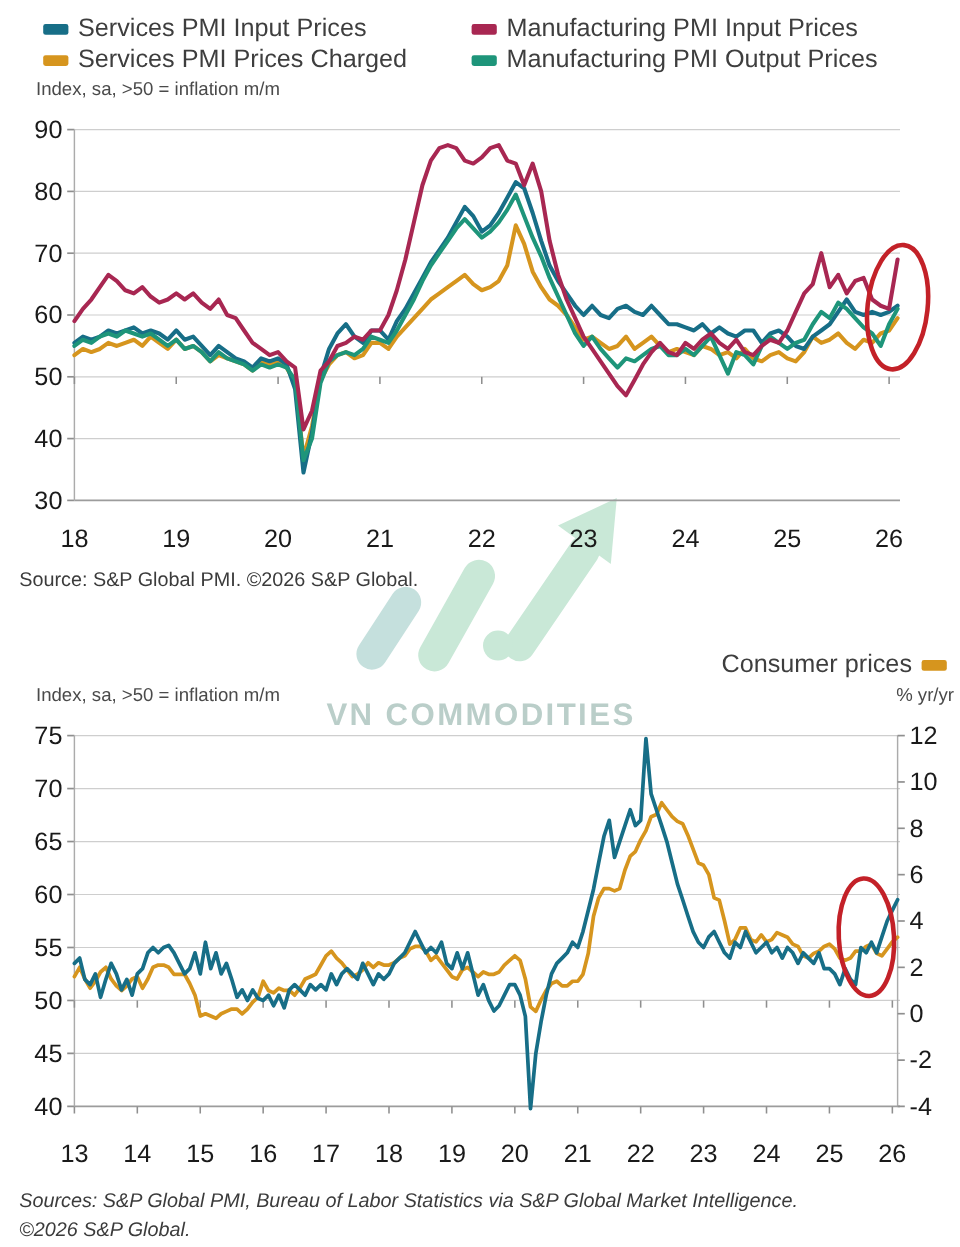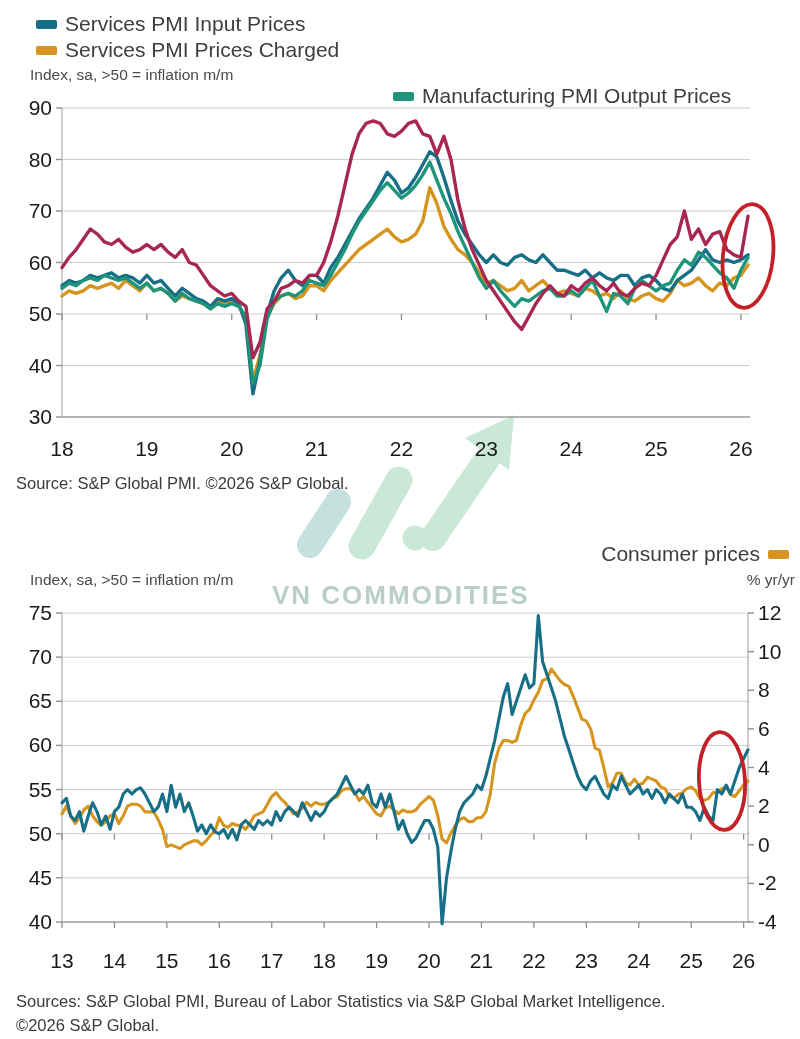--- a/index.html
+++ b/index.html
@@ -170,37 +170,41 @@
         <polyline points="62.0,813.9 66.4,806.1 70.7,815.8 75.1,823.5 79.5,817.7 83.8,810.0 88.2,806.1 92.6,815.8 97.0,821.6 101.3,825.4 105.7,821.6 110.1,815.8 114.4,813.9 118.8,823.5 123.2,815.8 127.5,806.1 131.9,804.2 136.3,804.2 140.6,806.1 145.0,811.9 149.4,811.9 153.8,811.9 158.1,819.6 162.5,829.3 166.9,846.7 171.2,844.8 175.6,846.7 180.0,848.6 184.3,844.8 188.7,842.8 193.1,840.9 197.5,840.9 201.8,844.8 206.2,840.9 210.6,835.1 214.9,831.2 219.3,817.7 223.7,825.4 228.0,827.4 232.4,823.5 236.8,825.4 241.1,825.4 245.5,829.3 249.9,823.5 254.3,815.8 258.6,813.9 263.0,811.9 267.4,804.2 271.7,796.5 276.1,792.6 280.5,798.4 284.8,802.3 289.2,808.1 293.6,813.9 297.9,811.9 302.3,808.1 306.7,802.3 311.1,806.1 315.4,802.3 319.8,804.2 324.2,804.2 328.5,802.3 332.9,798.4 337.3,796.5 341.6,790.7 346.0,788.7 350.4,788.7 354.8,792.6 359.1,800.3 363.5,796.5 367.9,802.3 372.2,808.1 376.6,813.9 381.0,815.8 385.3,808.1 389.7,806.1 394.1,810.0 398.4,813.9 402.8,810.0 407.2,811.9 411.6,811.9 415.9,810.0 420.3,804.2 424.7,800.3 429.0,796.5 433.4,800.3 437.8,815.8 442.1,839.0 446.5,842.8 450.9,833.2 455.2,825.4 459.6,819.6 464.0,817.7 468.4,821.6 472.7,821.6 477.1,817.7 481.5,817.7 485.8,811.9 490.2,794.5 494.6,763.6 498.9,748.2 503.3,740.5 507.7,740.5 512.1,742.4 516.4,740.5 520.8,725.0 525.2,713.4 529.5,709.6 533.9,699.9 538.3,692.2 542.6,680.6 547.0,678.7 551.4,669.0 555.7,674.8 560.1,680.6 564.5,684.5 568.9,686.4 573.2,696.0 577.6,707.6 582.0,719.2 586.3,721.1 590.7,728.9 595.1,748.2 599.4,750.1 603.8,767.5 608.2,786.8 612.5,783.0 616.9,773.3 621.3,773.3 625.7,783.0 630.0,784.9 634.4,779.1 638.8,784.9 643.1,783.0 647.5,777.2 651.9,779.1 656.2,781.0 660.6,786.8 665.0,788.7 669.4,796.5 673.7,798.4 678.1,794.5 682.5,792.6 686.8,788.7 691.2,786.8 695.6,790.7 699.9,798.4 704.3,800.3 708.7,798.4 713.0,792.6 717.4,792.6 721.8,788.7 726.2,786.8 730.5,794.5 734.9,796.5 739.3,790.7 743.6,784.9 748.0,781.0" fill="none" stroke="#d6951e" stroke-width="3.1" stroke-linejoin="round" stroke-linecap="round"></polyline>
         <polyline points="62.0,802.8 66.4,798.4 70.7,816.1 75.1,820.5 79.5,811.6 83.8,831.1 88.2,816.1 92.6,802.8 97.0,811.6 101.3,824.9 105.7,816.1 110.1,829.3 114.4,811.6 118.8,807.2 123.2,794.0 127.5,789.6 131.9,794.0 136.3,789.6 140.6,787.8 145.0,794.0 149.4,802.8 153.8,811.6 158.1,807.2 162.5,794.0 166.9,811.6 171.2,785.2 175.6,807.2 180.0,794.0 184.3,811.6 188.7,802.8 193.1,816.1 197.5,831.1 201.8,824.9 206.2,833.7 210.6,824.9 214.9,831.9 219.3,833.7 223.7,829.3 228.0,838.1 232.4,829.3 236.8,839.9 241.1,824.9 245.5,820.5 249.9,824.9 254.3,829.3 258.6,820.5 263.0,824.9 267.4,820.5 271.7,824.9 276.1,811.6 280.5,820.5 284.8,811.6 289.2,807.2 293.6,811.6 297.9,816.1 302.3,802.8 306.7,811.6 311.1,820.5 315.4,811.6 319.8,816.1 324.2,811.6 328.5,802.8 332.9,798.4 337.3,794.0 341.6,785.2 346.0,776.3 350.4,785.2 354.8,794.0 359.1,789.6 363.5,794.0 367.9,785.2 372.2,802.8 376.6,807.2 381.0,794.0 385.3,807.2 389.7,794.0 394.1,811.6 398.4,829.3 402.8,820.5 407.2,833.7 411.6,842.5 415.9,838.1 420.3,829.3 424.7,820.5 429.0,820.5 433.4,829.3 437.8,847.0 442.1,923.8 446.5,877.9 450.9,851.4 455.2,829.3 459.6,811.6 464.0,802.8 468.4,798.4 472.7,794.0 477.1,785.2 481.5,789.6 485.8,776.3 490.2,758.7 494.6,741.0 498.9,718.9 503.3,696.9 507.7,683.6 512.1,714.5 516.4,701.3 520.8,688.0 525.2,674.8 529.5,688.0 533.9,683.6 538.3,615.6 542.6,661.6 547.0,674.8 551.4,688.0 555.7,701.3 560.1,718.9 564.5,736.6 568.9,749.8 573.2,763.1 577.6,776.3 582.0,785.2 586.3,789.6 590.7,780.7 595.1,776.3 599.4,785.2 603.8,794.0 608.2,798.4 612.5,785.2 616.9,789.6 621.3,776.3 625.7,785.2 630.0,794.0 634.4,789.6 638.8,785.2 643.1,794.0 647.5,789.6 651.9,798.4 656.2,789.6 660.6,794.0 665.0,802.8 669.4,794.0 673.7,798.4 678.1,802.8 682.5,794.0 686.8,807.2 691.2,807.2 695.6,811.6 699.9,820.5 704.3,807.2 708.7,816.1 713.0,820.5 717.4,789.6 721.8,794.0 726.2,785.2 730.5,794.0 734.9,780.7 739.3,767.5 743.6,758.7 748.0,749.8" fill="none" stroke="#176e87" stroke-width="3.1" stroke-linejoin="round" stroke-linecap="round"></polyline>
         <ellipse cx="722" cy="781" rx="23" ry="49" transform="rotate(-3 722 781)" fill="none" stroke="#c32128" stroke-width="3.8"></ellipse>
       </g>
     </svg>
 
   <div class="legend-item" style="left:36px;top:12px;">
     <span class="swatch" style="background: rgb(23, 110, 135);"></span>
     <span>Services PMI Input Prices</span>
   </div>
+  <div class="legend-item" style="left:393px;top:12px;">
+    <span class="swatch" style="background: rgb(168, 39, 82);"></span>
+    <span>Manufacturing PMI Input Prices</span>
+  </div>
   <div class="legend-item" style="left:36px;top:38px;">
     <span class="swatch" style="background: rgb(214, 149, 30);"></span>
     <span>Services PMI Prices Charged</span>
   </div>
-  <div class="legend-item" style="left:393px;top:38px;margin-top:46px;">
+  <div class="legend-item" style="left:393px;top:38px;">
     <span class="swatch" style="background: rgb(30, 149, 122);"></span>
     <span>Manufacturing PMI Output Prices</span>
   </div>
 
   <div class="subtitle" style="left:30px;top:66px;">Index, sa, &gt;50 = inflation m/m</div>
 
   <div class="source" style="left:16px;top:471px;">Source: S&amp;P Global PMI. ©2026 S&amp;P Global.</div>
 
   <div class="legend-item" style="right:11px;top:542px;">
     <span>Consumer prices</span>
     <span class="swatch" style="background: rgb(214, 149, 30);"></span>
   </div>
 
   <div class="subtitle" style="left:30px;top:571px;">Index, sa, &gt;50 = inflation m/m</div>
   <div class="subtitle" style="right:5px;top:571px;">% yr/yr</div>
 
-  <div class="source" style="left:16px;top:989px;">Sources: S&amp;P Global PMI, Bureau of Labor Statistics via S&amp;P Global Market Intelligence.
+  <div class="source" style="left:16px;top:989px;font-style:italic;">Sources: S&amp;P Global PMI, Bureau of Labor Statistics via S&amp;P Global Market Intelligence.
 ©2026 S&amp;P Global.</div>
 
 </div>
 
 </body></html>

